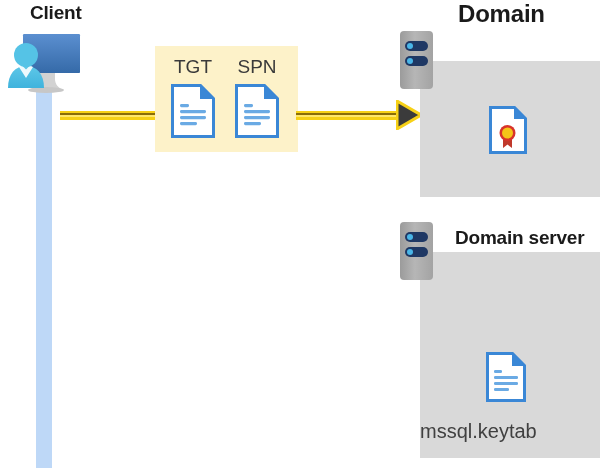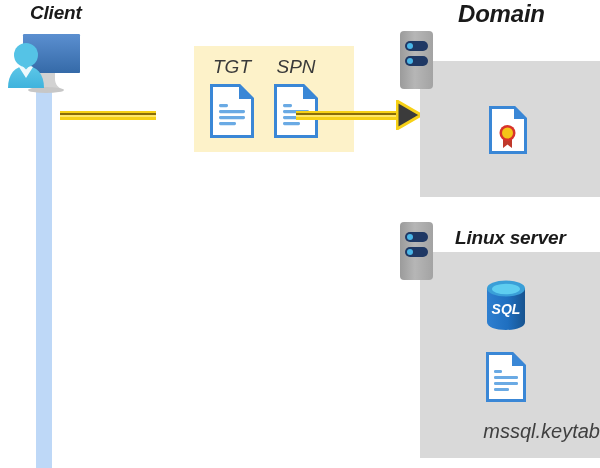--- a/index.html
+++ b/index.html
@@ -14,21 +14,21 @@
   }
   #canvas {
     position: relative;
     width: 600px;
     height: 468px;
     background: #ffffff;
     overflow: hidden;
   }
 
   
-  .abs { position: absolute; font-style: italic; }
+  .abs { position: absolute; }
   .heading {
     font-weight: bold;
     color: #1a1a1a;
     letter-spacing: -0.2px;
   }
 
   
   #client-title {
     left: 30px;
     top: 2px;
@@ -46,24 +46,23 @@
     left: 4px;
     top: 26px;
     width: 82px;
     height: 68px;
   }
 
   
   #message-box {
     left: 155px;
     top: 46px;
-    width: 160px;
+    width: 143px;
     height: 106px;
     background: #fdf2c9;
-    margin-left: 39px;
   }
   .doc-label {
     position: absolute;
     top: 10px;
     font-size: 19px;
     color: #3a3a3a;
     width: 60px;
     text-align: center;
   }
   #tgt-label { left: 8px; }
@@ -144,21 +143,21 @@
   }
 
   
   #cert-icon  { left: 489px; top: 106px; width: 38px; height: 48px; }
   #sql-icon   { left: 484px; top: 279px; width: 44px; height: 52px; }
   #keytab-icon{ left: 486px; top: 352px; width: 40px; height: 50px; }
   #keytab-caption {
     left: 420px;
     top: 420px;
     width: 180px;
-    text-align: right;
+    text-align: left;
     font-size: 20px;
     color: #404040;
   }
 </style>
 </head>
 <body>
 
 <div id="canvas">
 
   <div class="abs heading" id="client-title">Client</div>
@@ -247,42 +246,27 @@
 
       <path d="M14 28 l0 14 l4.5 -3.5 l4.5 3.5 l0 -14 z" fill="#c0392b"></path>
 
       <circle cx="18.5" cy="27" r="8" fill="#d8332a"></circle>
       <circle cx="18.5" cy="27" r="5.5" fill="#f5c518"></circle>
     </svg>
   </div>
 
   <div class="abs server-panel" id="linux-panel"></div>
 
-  <div class="abs heading" id="linux-title">Linux server</div>
+  <div class="abs heading" id="linux-title">Domain server</div>
 
   <div class="abs server-chip" id="linux-chip">
     <span class="chip-pill p1"></span>
     <span class="chip-pill p2"></span>
   </div>
 
-  <div class="abs" id="sql-icon">
-    <svg viewBox="0 0 44 52" width="44" height="52" xmlns="http://www.w3.org/2000/svg">
-      <defs>
-        <linearGradient id="cylGrad" x1="0" y1="0" x2="1" y2="0">
-          <stop offset="0%" stop-color="#2e7fd0"></stop>
-          <stop offset="55%" stop-color="#1f6fc0"></stop>
-          <stop offset="100%" stop-color="#17538f"></stop>
-        </linearGradient>
-      </defs>
-      <path d="M3 9 h38 v34 c0 5 -8.5 8 -19 8 c-10.5 0 -19 -3 -19 -8 z" fill="url(#cylGrad)"></path>
-      <ellipse cx="22" cy="9.5" rx="19" ry="8" fill="#3a9fd8"></ellipse>
-      <ellipse cx="22" cy="10" rx="14" ry="5.2" fill="#5ecdf0"></ellipse>
-      <text x="22" y="35" font-family="Liberation Sans, sans-serif" font-size="14" font-weight="bold" fill="#ffffff" text-anchor="middle">SQL</text>
-    </svg>
-  </div>
 
   <div class="abs" id="keytab-icon">
     <svg viewBox="0 0 40 50" width="40" height="50" xmlns="http://www.w3.org/2000/svg">
       <path d="M1.5 1.5 h25 l12 12 v35 h-37 z" fill="#ffffff" stroke="#3a87d6" stroke-width="3"></path>
       <path d="M26 1.5 l12.5 12.5 h-12.5 z" fill="#3a87d6"></path>
       <rect x="8" y="24" width="24" height="3" rx="1.3" fill="#6aaae4"></rect>
       <rect x="8" y="30" width="24" height="3" rx="1.3" fill="#6aaae4"></rect>
       <rect x="8" y="36" width="15" height="3" rx="1.3" fill="#6aaae4"></rect>
       <rect x="8" y="18" width="8" height="3" rx="1.3" fill="#6aaae4"></rect>
     </svg>

